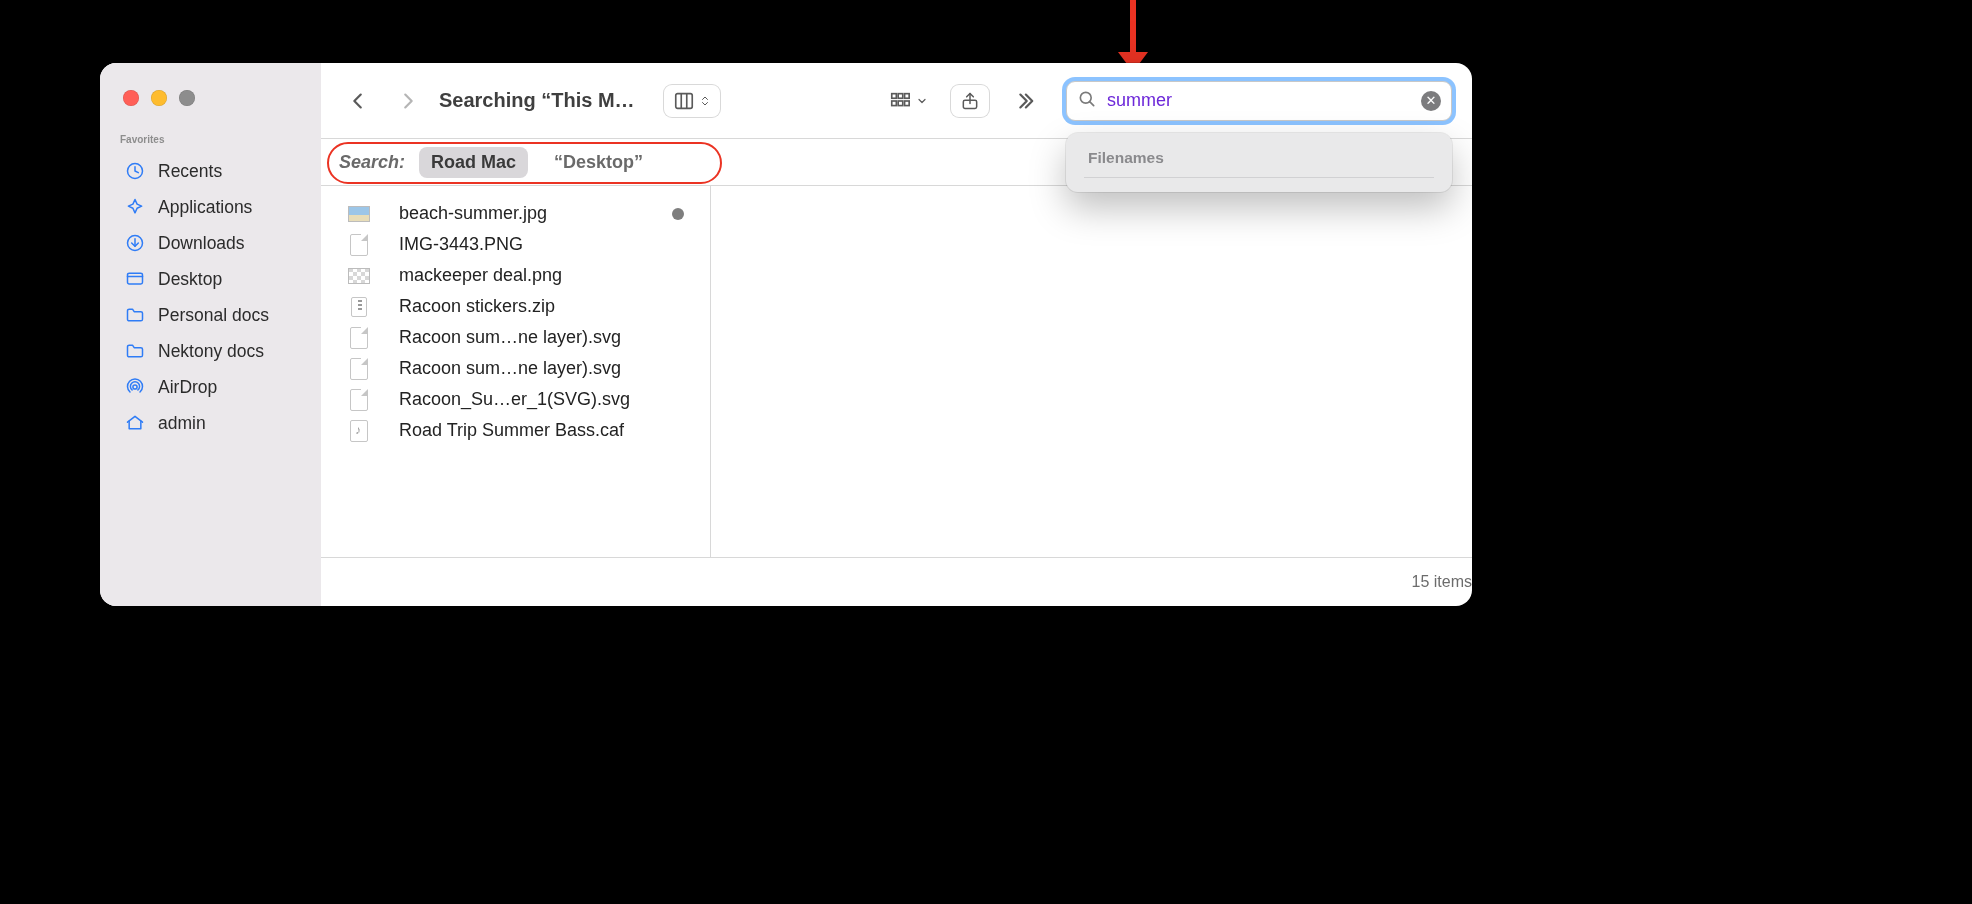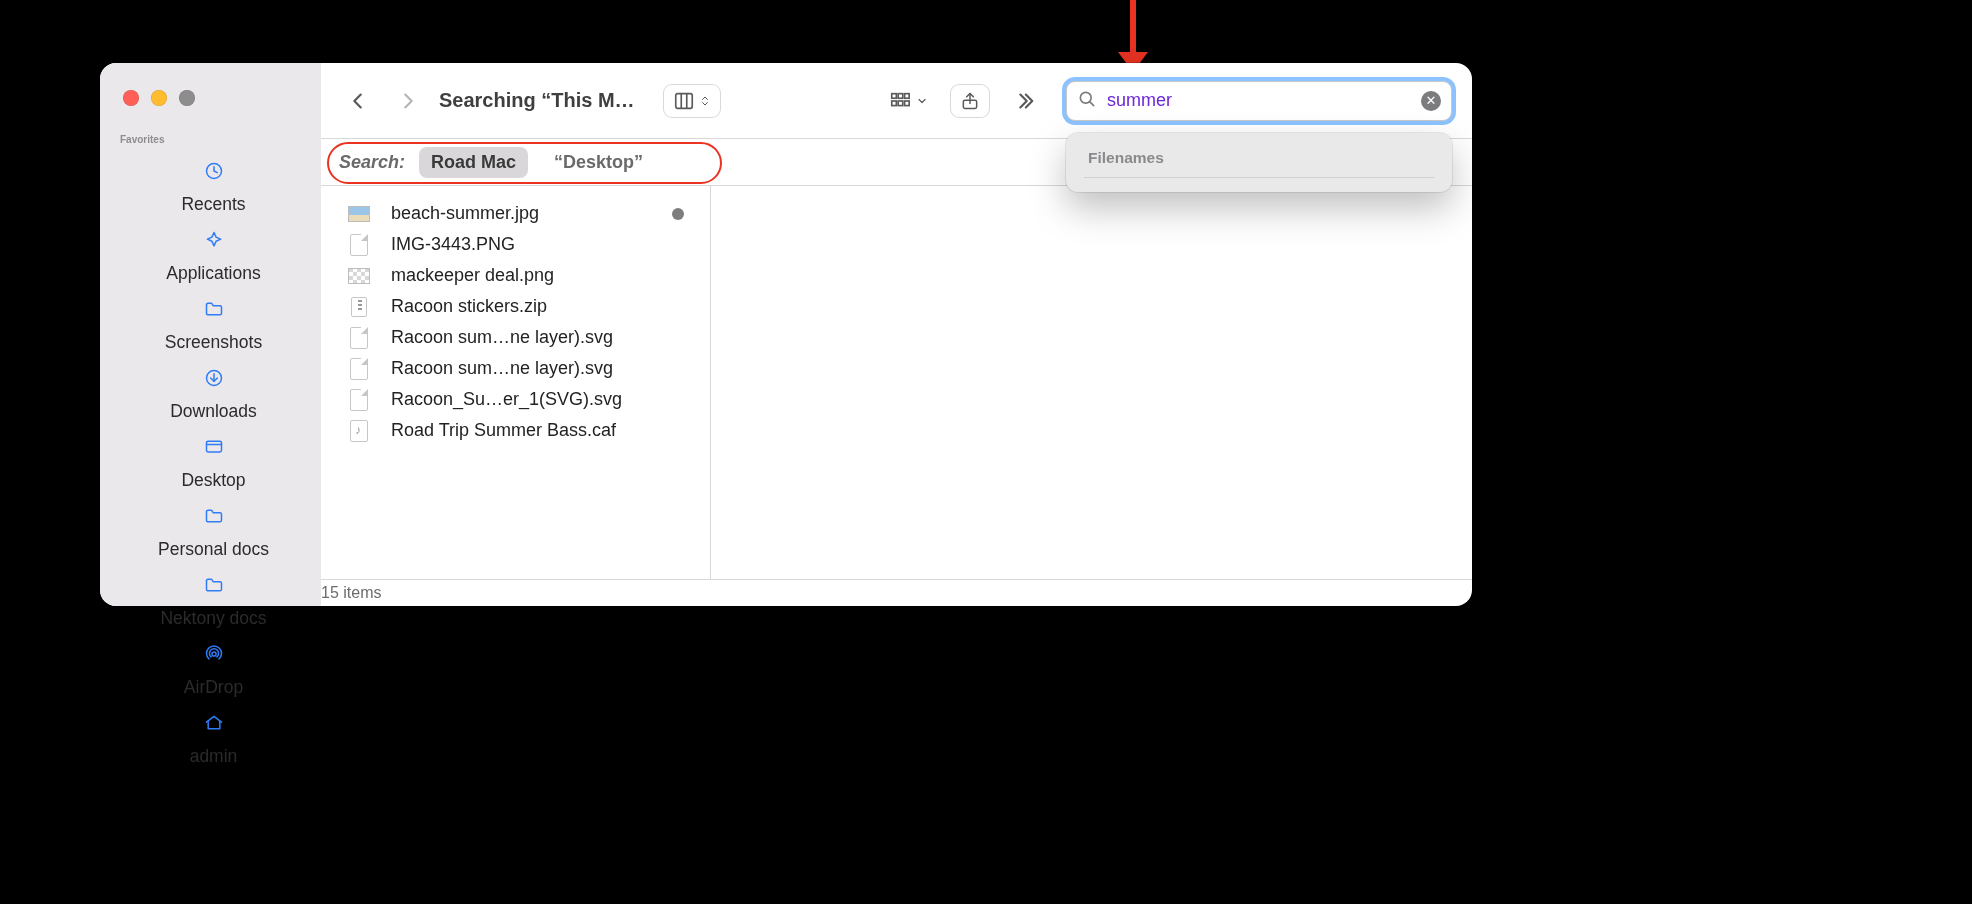--- a/index.html
+++ b/index.html
@@ -97,21 +97,20 @@
   }
   .fav-list { list-style: none; margin: 0; padding: 0; }
   .fav-item {
     display: flex;
     align-items: center;
     gap: 12px;
     padding: 7px 18px 7px 24px;
     font-size: 17.5px;
     color: #2b2b2b;
     cursor: default;
-    flex-direction: column;
   }
   .fav-item .ic {
     width: 22px; height: 22px;
     display: flex; align-items: center; justify-content: center;
     color: var(--blue-icon);
   }
   .fav-item svg { width: 20px; height: 20px; }
 
   
   .main {
@@ -278,43 +277,43 @@
   }
   .results-col {
     width: 390px;
     border-right: 1px solid var(--divider);
     padding-top: 12px;
     overflow: hidden;
   }
   .row {
     display: flex;
     align-items: center;
-    gap: 20px;
+    gap: 28px;
     padding: 5px 26px;
     font-size: 18px;
     color: #232323;
     white-space: nowrap;
     position: relative;
   }
   .row .fic {
     width: 24px; height: 20px;
     display: flex; align-items: center; justify-content: center;
     flex: 0 0 24px;
   }
   .row .tag-dot {
     position: absolute;
     right: 26px;
     width: 12px; height: 12px;
     border-radius: 50%;
     background: #7e7e7e;
   }
 
   .statusbar {
-    height: 27px;
-    display: flex; align-items: center; justify-content: flex-start;
+    height: 49px;
+    display: flex; align-items: center; justify-content: flex-end;
     border-top: 1px solid var(--divider);
     font-size: 16px;
     color: #6c6c6c;
     border-bottom-right-radius: 16px;
   }
 
   
   .file-ico {
     width: 18px; height: 22px;
     background: #fff;
@@ -393,28 +392,20 @@
           </span>
           <span>Recents</span>
         </li>
         <li class="fav-item">
           <span class="ic">
             <svg viewBox="0 0 24 24" fill="none" stroke="currentColor" stroke-width="1.8" stroke-linecap="round" stroke-linejoin="round">
               <path d="M12 3l2.5 5.5L20 11l-5.5 2.5L12 19l-2.5-5.5L4 11l5.5-2.5z"></path>
             </svg>
           </span>
           <span>Applications</span>
-        </li>
-        <li class="fav-item">
-          <span class="ic">
-            <svg viewBox="0 0 24 24" fill="none" stroke="currentColor" stroke-width="1.8" stroke-linecap="round" stroke-linejoin="round">
-              <path d="M3 7a2 2 0 012-2h4l2 3h8a2 2 0 012 2v7a2 2 0 01-2 2H5a2 2 0 01-2-2z"></path>
-            </svg>
-          </span>
-          <span>Screenshots</span>
         </li>
         <li class="fav-item">
           <span class="ic">
             <svg viewBox="0 0 24 24" fill="none" stroke="currentColor" stroke-width="1.8" stroke-linecap="round" stroke-linejoin="round">
               <circle cx="12" cy="12" r="9"></circle>
               <polyline points="8 12 12 16 16 12"></polyline>
               <line x1="12" y1="7" x2="12" y2="16"></line>
             </svg>
           </span>
           <span>Downloads</span>

